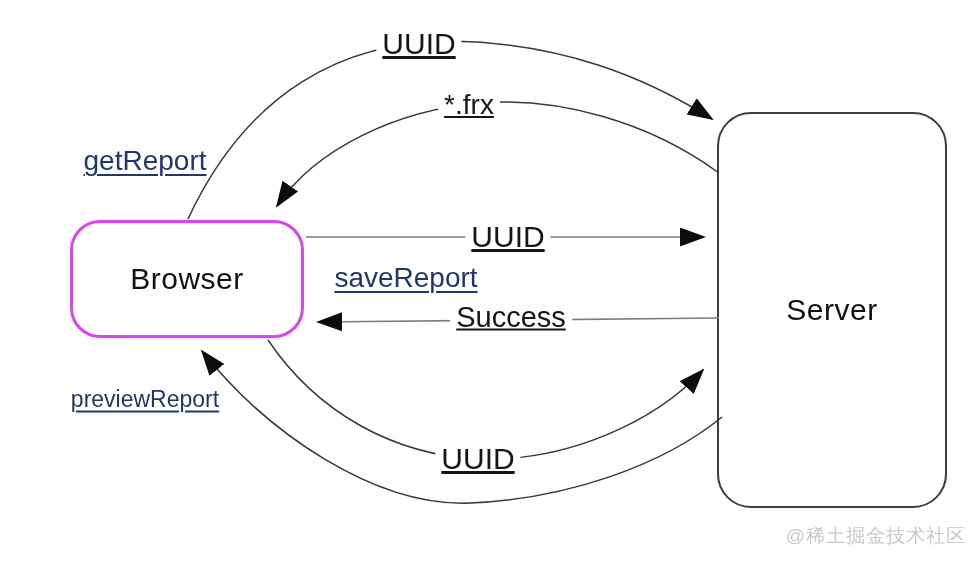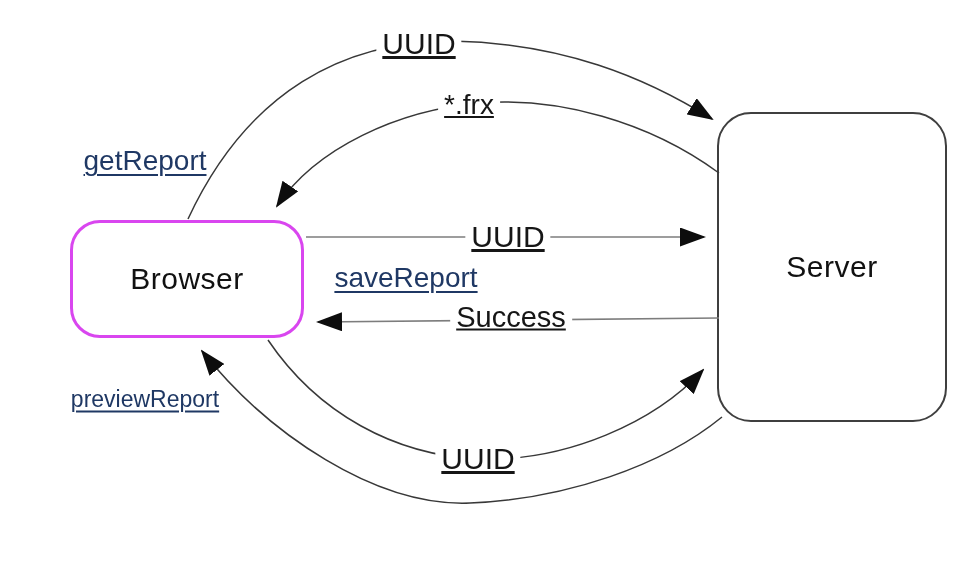--- a/index.html
+++ b/index.html
@@ -32,21 +32,21 @@
     letter-spacing: 0.5px;
   }
   #node-browser {
     left: 70px; top: 220px;
     width: 234px; height: 118px;
     border: 3px solid #d946ef;
     border-radius: 30px;
   }
   #node-server {
     left: 717px; top: 112px;
-    width: 230px; height: 310px;
+    width: 230px; height: 396px;
     border: 2px solid #3f3f3f;
     border-radius: 34px;
   }
 
   
   .method-link {
     position: absolute;
     transform: translate(-50%, -50%);
     color: #1f3864;
     text-decoration: underline;
@@ -134,14 +134,15 @@
 
     <path d="M 722,417 C 662,466 566,499 470,503 C 376,507 268,434 202,351" fill="none" stroke="#383838" stroke-width="1.5" marker-end="url(#arrowhead)"></path>
   </svg>
 
   <span class="msg-label" id="label-uuid-top">UUID</span>
   <span class="msg-label" id="label-frx">*.frx</span>
   <span class="msg-label" id="label-uuid-mid">UUID</span>
   <span class="msg-label" id="label-success">Success</span>
   <span class="msg-label" id="label-uuid-bottom">UUID</span>
 
+  <span id="watermark">@稀土掘金技术社区</span>
 
 </div>
 
 </body></html>

